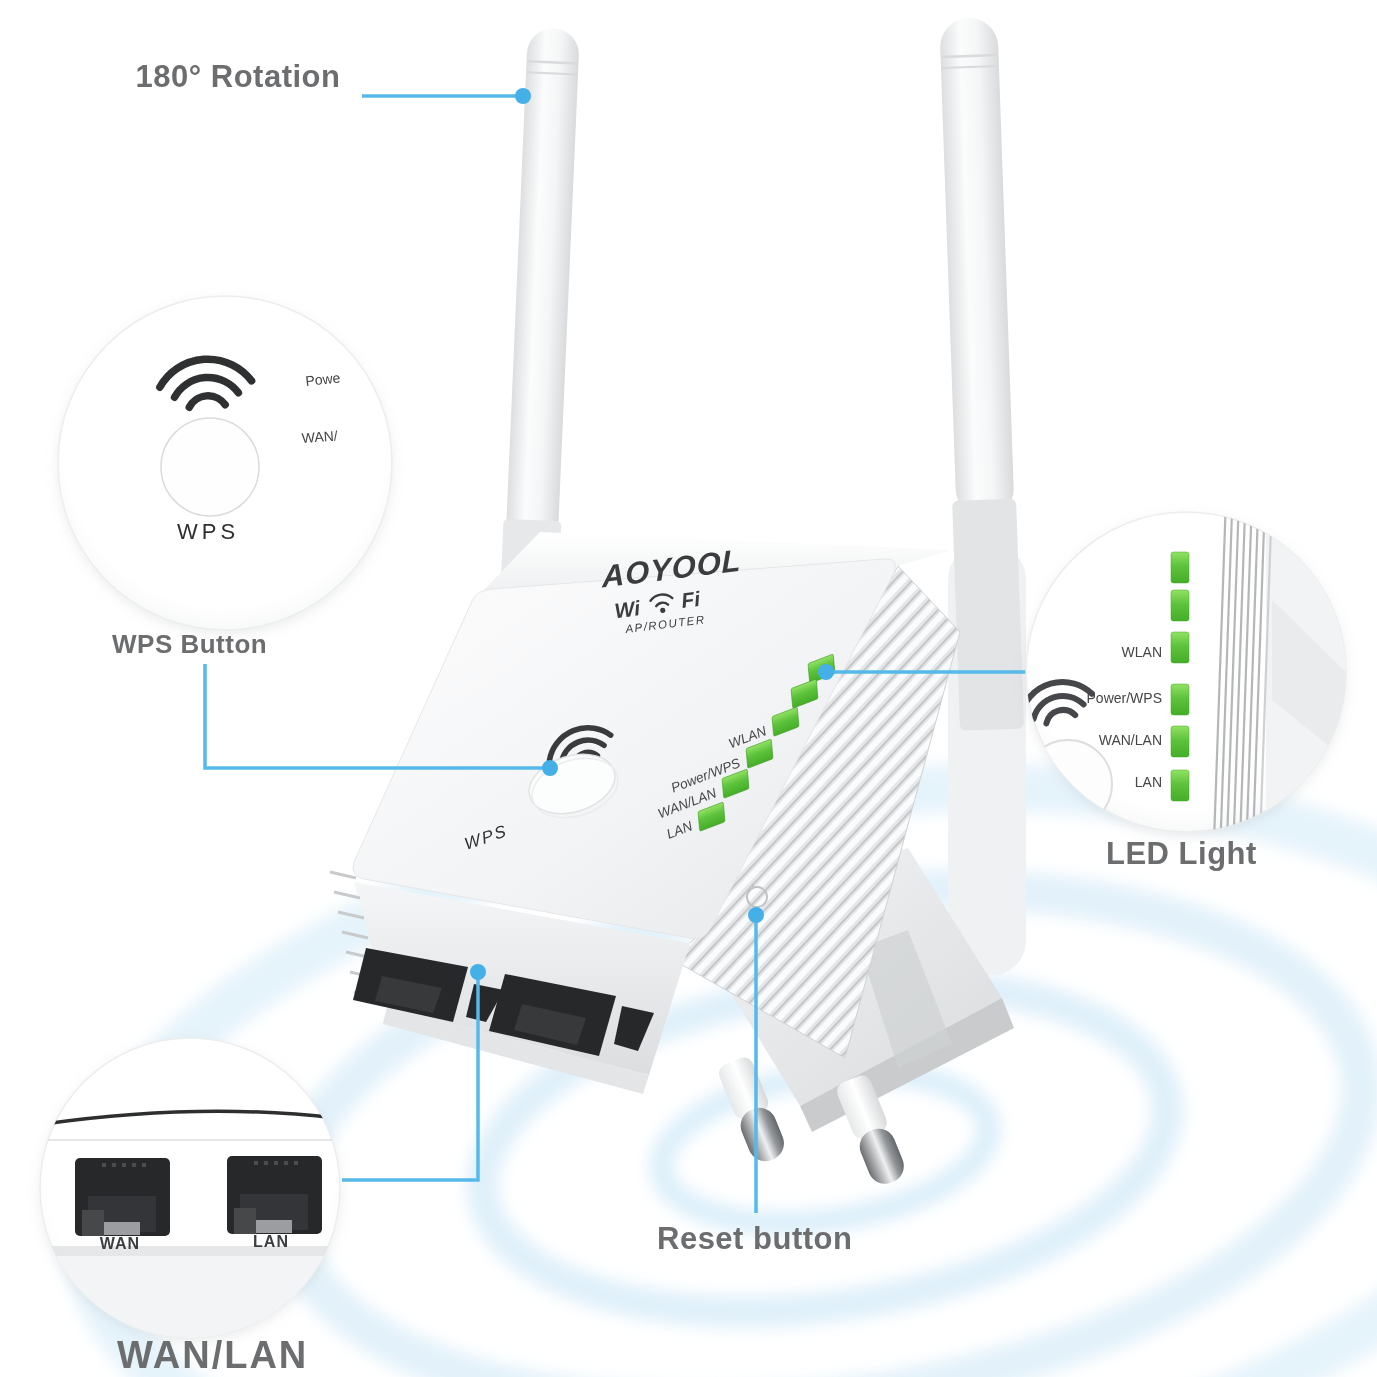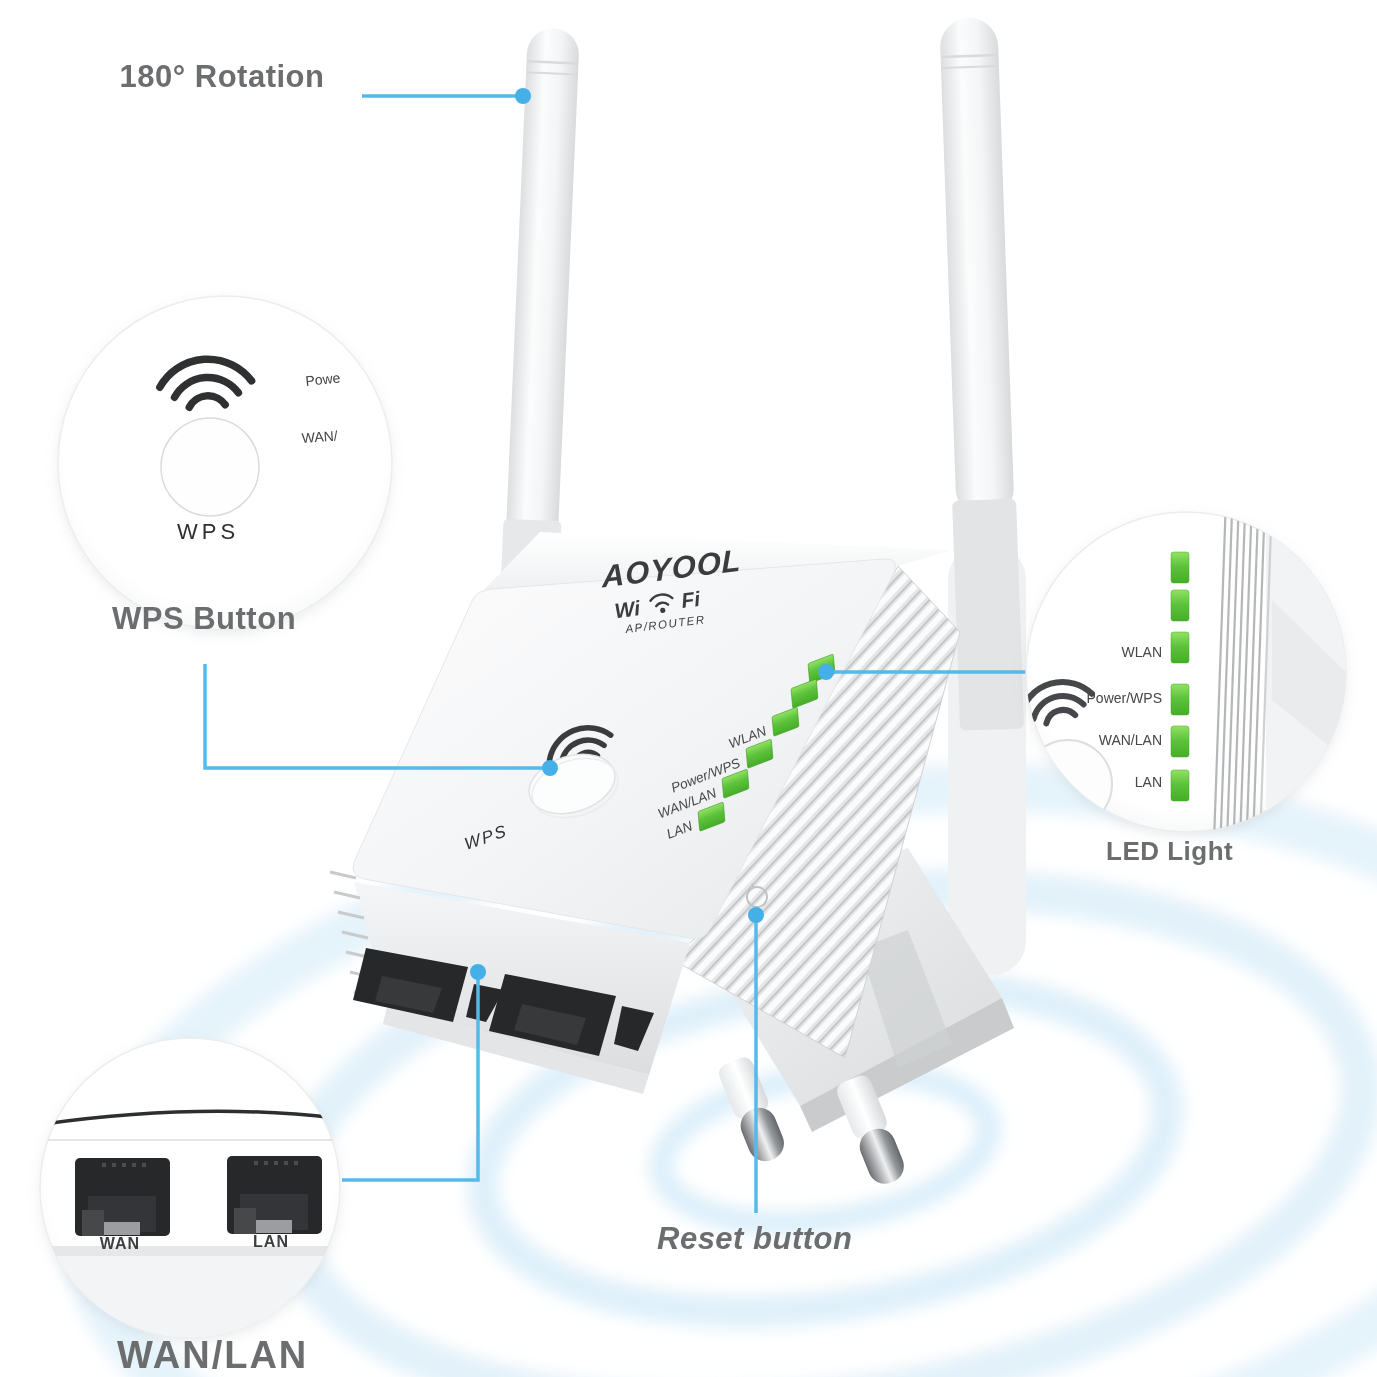--- a/index.html
+++ b/index.html
@@ -1,24 +1,24 @@
 <!DOCTYPE html>
 <html><head>
 <meta charset="utf-8">
 <style>
   html,body{margin:0;padding:0;background:#ffffff;}
   #stage{position:relative;width:1377px;height:1377px;background:#ffffff;overflow:hidden;
          font-family:"Liberation Sans",sans-serif;}
   #art{position:absolute;left:0;top:0;}
   .callout{position:absolute;font-family:"Liberation Sans",sans-serif;font-weight:700;
            color:#6c6d6f;letter-spacing:.5px;z-index:5;}
-  #lbl-antennas{left:96px;top:58px;width:252px;text-align:center;font-size:31px;line-height:37px;}
-  #lbl-wps{left:112px;top:601px;font-size:31px;}
-  #lbl-led{left:1106px;top:836px;font-size:26px;}
-  #lbl-reset{left:657px;top:1221px;font-size:31px;font-style:italic;}
+  #lbl-antennas{left:112px;top:58px;width:252px;text-align:center;font-size:31px;line-height:37px;}
+  #lbl-wps{left:112px;top:629px;font-size:26px;}
+  #lbl-led{left:1106px;top:836px;font-size:31px;}
+  #lbl-reset{left:657px;top:1221px;font-size:31px;}
   #lbl-ports{left:117px;top:1334px;font-size:38px;letter-spacing:2px;}
   svg text{font-family:"Liberation Sans",sans-serif;}
 </style>
 </head>
 <body>
 
 <div id="stage">
 
 <svg id="art" width="1377" height="1377" viewBox="0 0 1377 1377">
   <defs>

